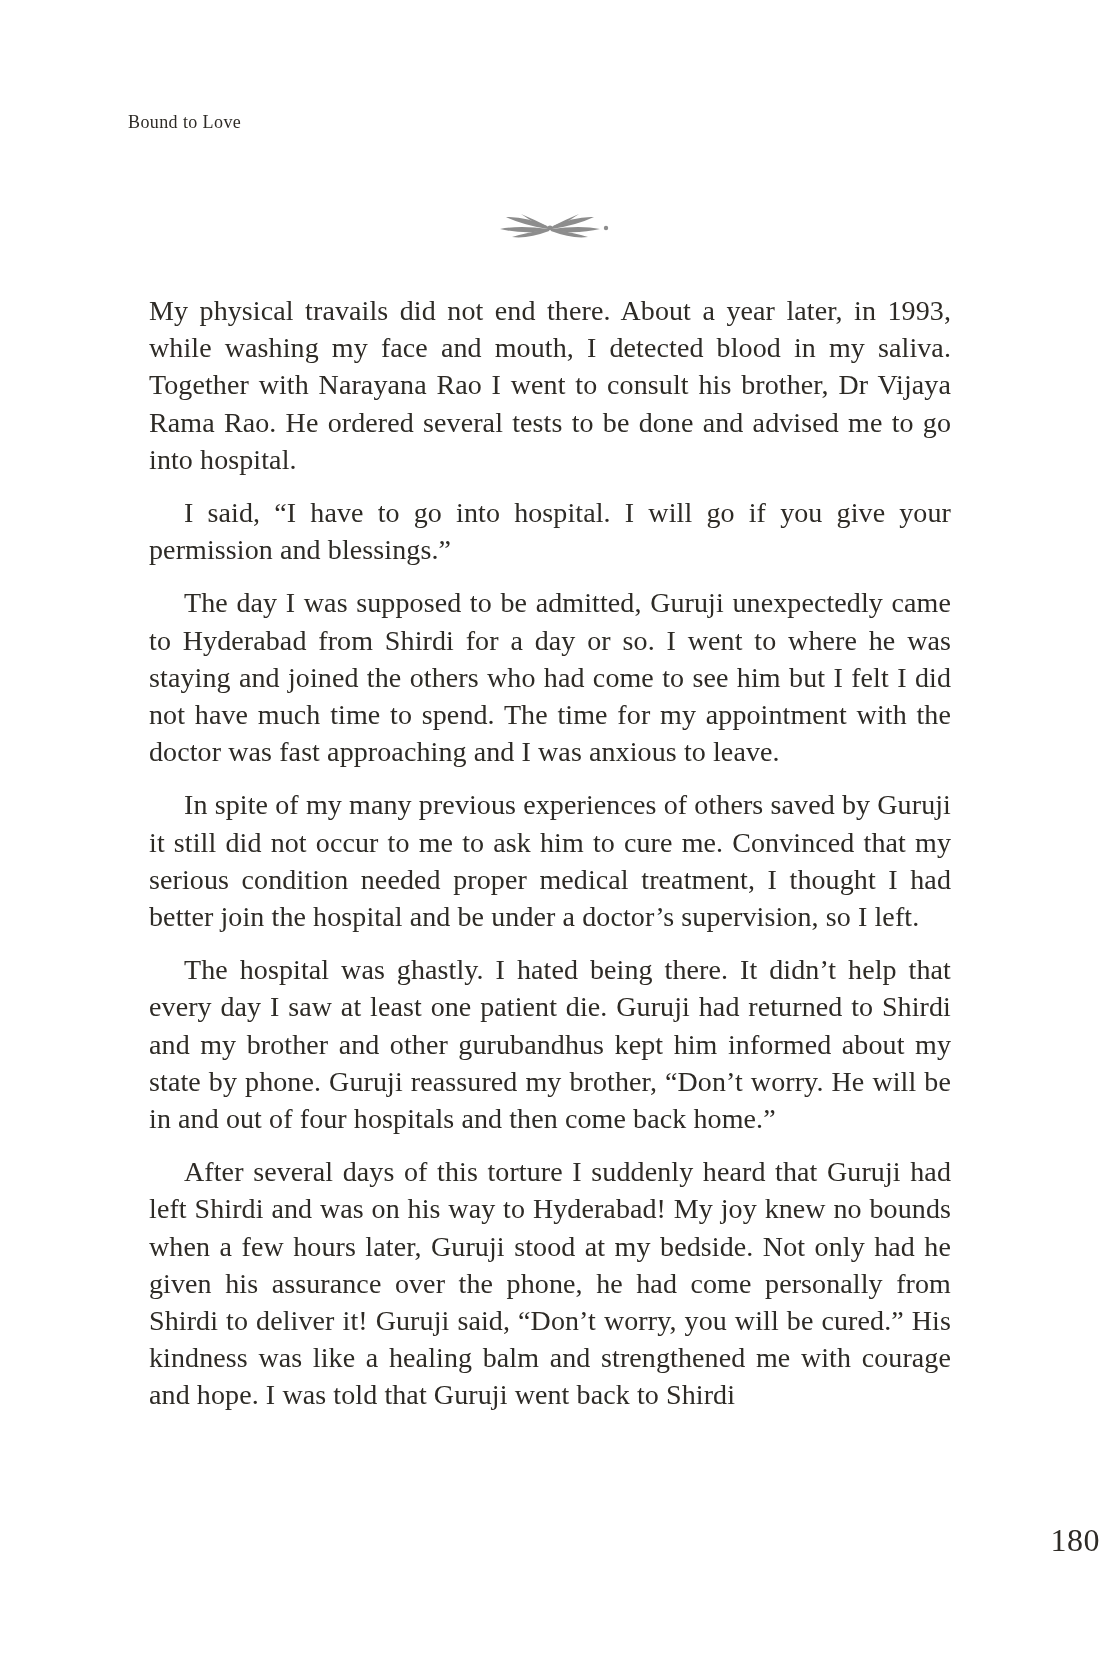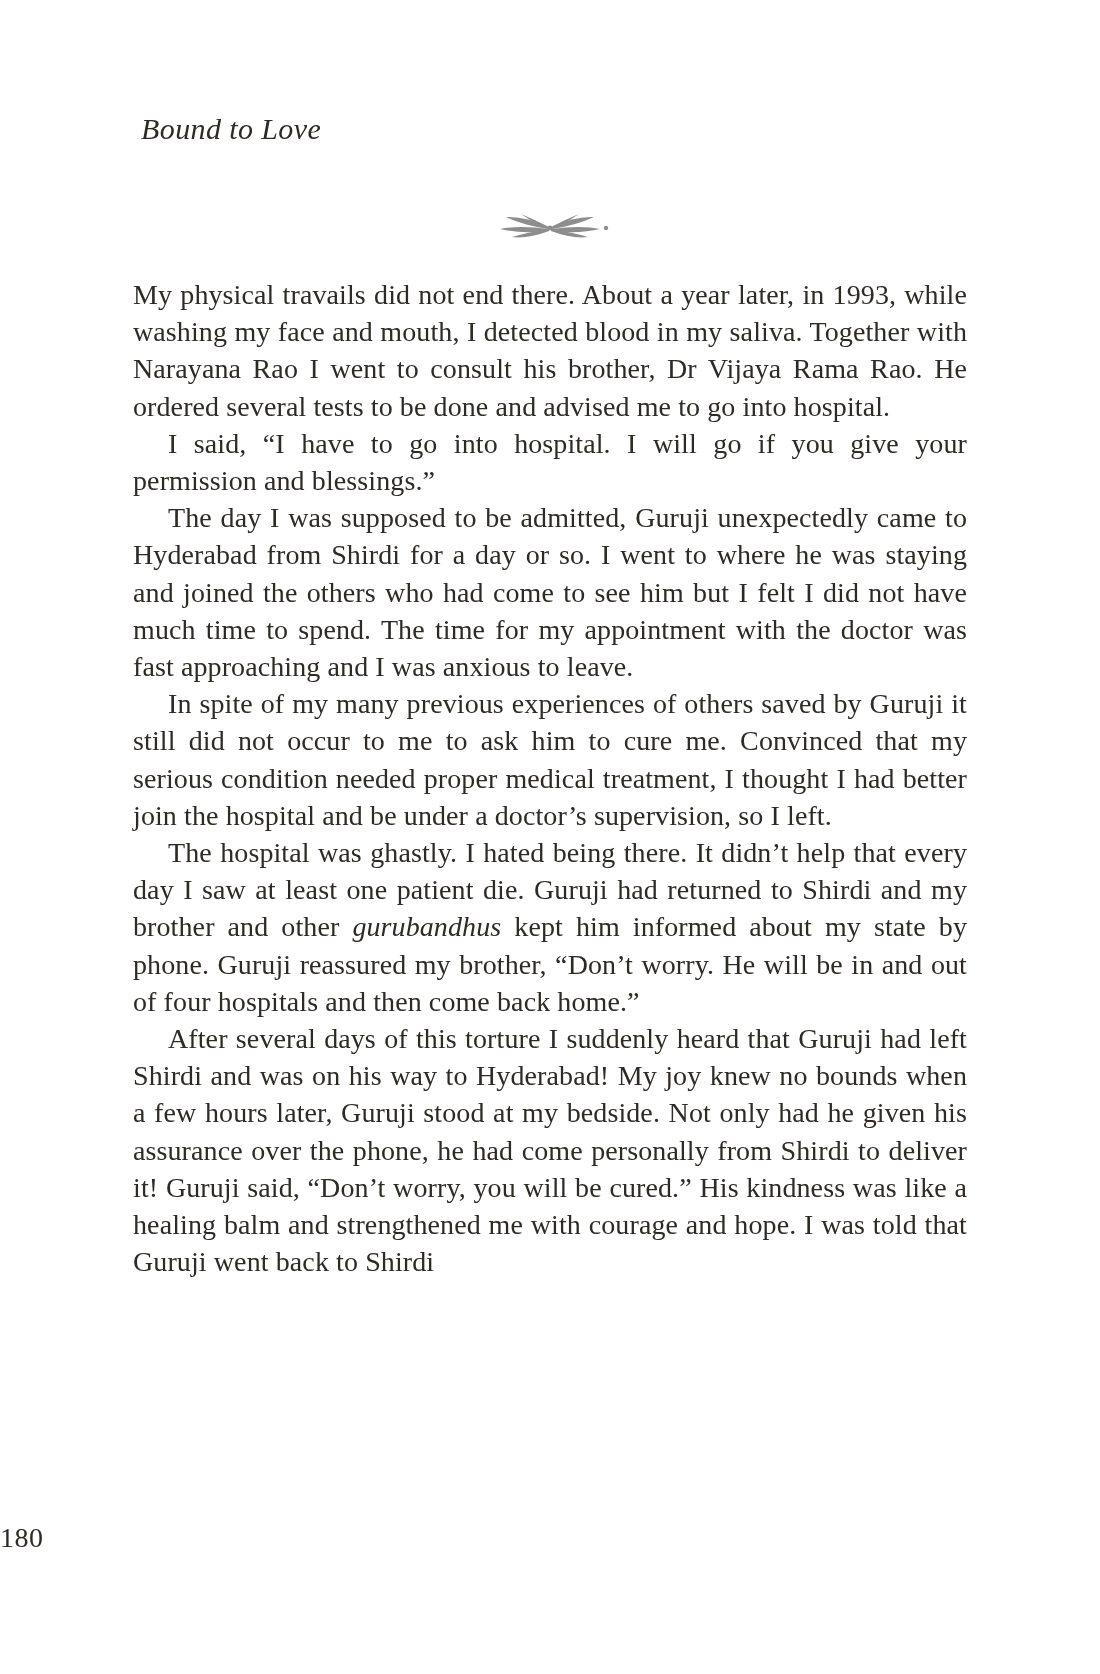--- a/index.html
+++ b/index.html
@@ -11,24 +11,23 @@
     position: relative;
     width: 1100px;
     height: 1674px;
     background: #ffffff;
     font-family: "Liberation Serif", serif;
     color: #2e2b26;
     overflow: hidden;
   }
   .running-header {
     position: absolute;
-    left: 141px;
+    left: 128px;
     top: 112px;
-    font-style: italic;
-    font-size: 30px;
+    font-size: 18px;
     letter-spacing: 0.4px;
     color: #2e2b26;
     white-space: nowrap;
   }
   .ornament-wrap {
     position: absolute;
     left: 0;
     right: 0;
     top: 208px;
     text-align: center;
@@ -40,38 +39,37 @@
   .body-text {
     position: absolute;
     left: 133px;
     top: 276px;
     width: 834px;
     font-size: 28px;
     line-height: 37.2px;
     letter-spacing: 0.1px;
   }
   .para {
-    margin: 0;
+    margin: 16px;
     text-align: justify;
     text-align-last: left;
     hyphens: none;
   }
   .para.indent {
     text-indent: 35px;
   }
   .italic {
-    font-style: italic;
   }
   .page-footer {
     position: absolute;
     left: 0;
     right: 0;
     top: 1522px;
-    text-align: left;
-    font-size: 28px;
+    text-align: right;
+    font-size: 32px;
     letter-spacing: 0.5px;
   }
 </style>
 </head>
 <body>
 
 <div class="page">
 
   <div class="running-header">Bound to Love</div>
 

